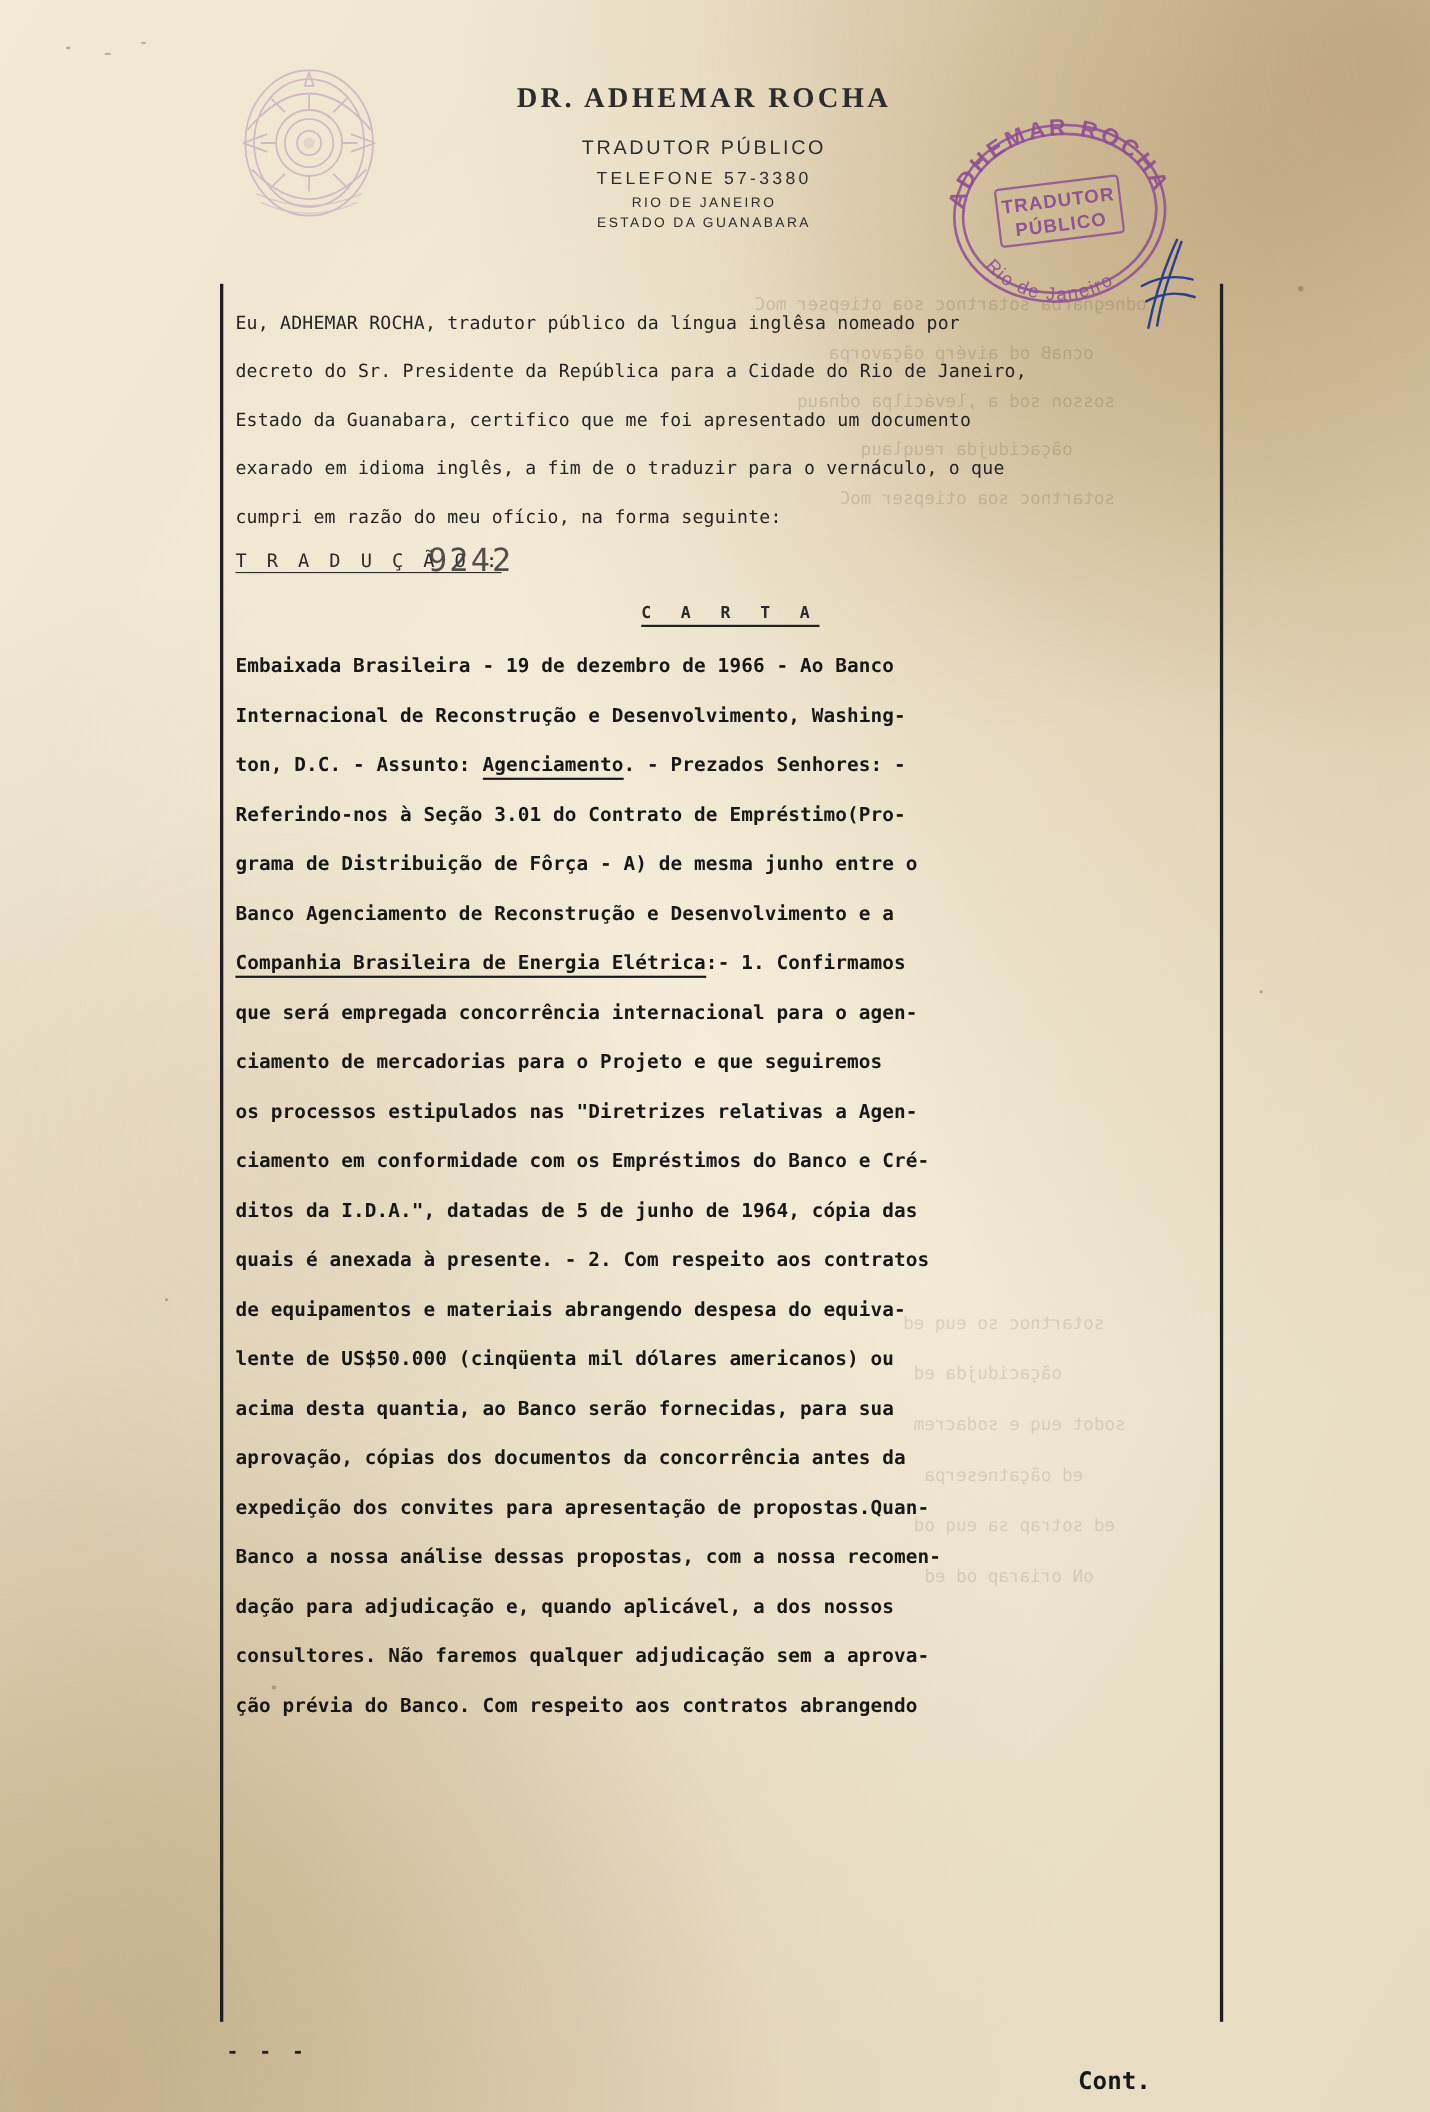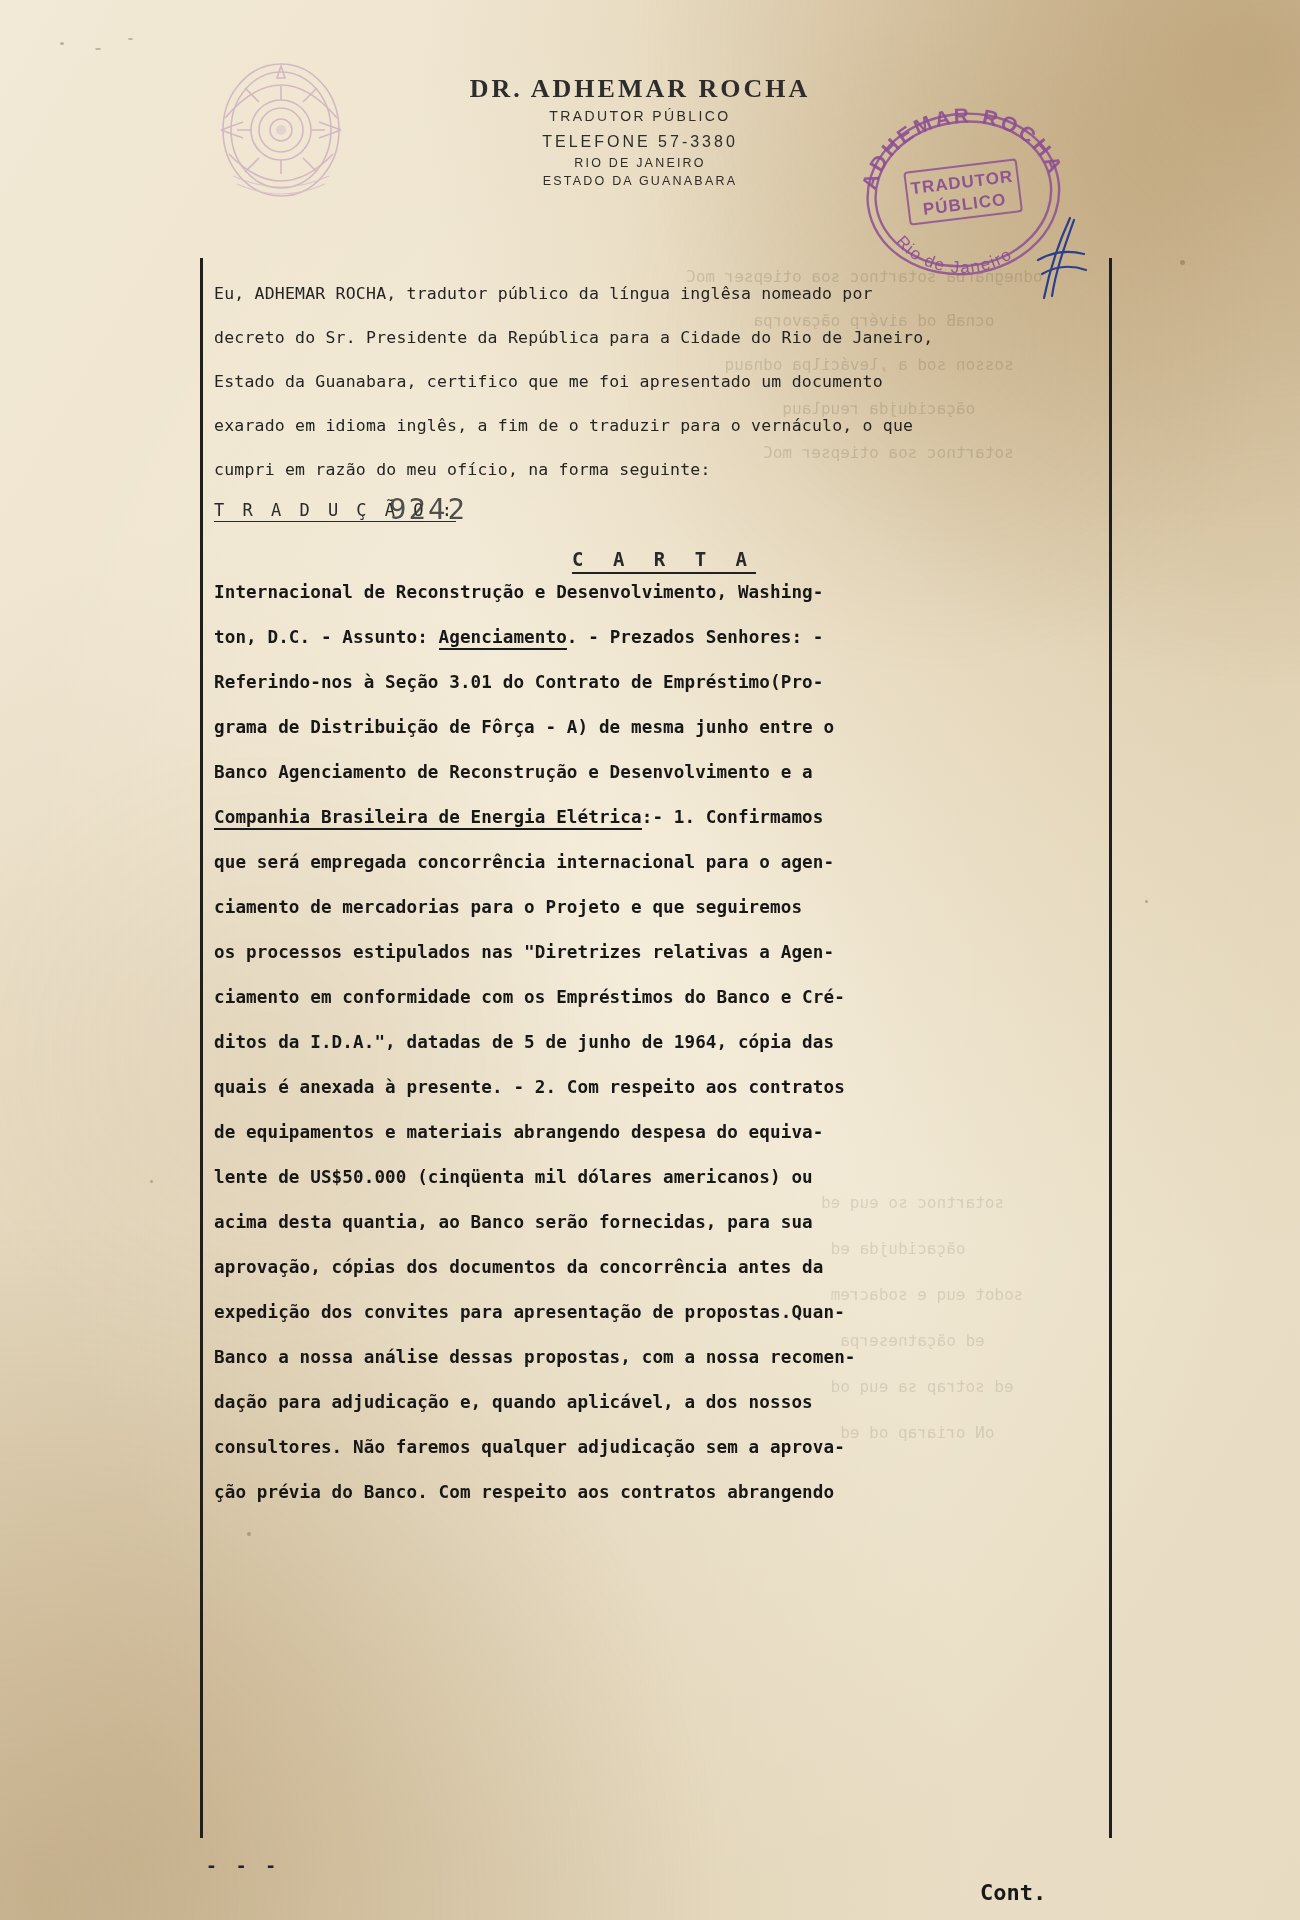--- a/index.html
+++ b/index.html
@@ -67,23 +67,23 @@
     color: #2d2d2d;
   }
   .lh-name {
     font-family: "Liberation Serif", serif;
     font-size: 26px;
     font-weight: bold;
     letter-spacing: 3px;
   }
   .lh-sub {
     font-family: "Liberation Sans", sans-serif;
-    font-size: 14px;
+    font-size: 18px;
     letter-spacing: 2.4px;
-    margin-top: 4px;
+    margin-top: 20px;
   }
   .lh-phone {
     font-family: "Liberation Sans", sans-serif;
     font-size: 16px;
     letter-spacing: 3px;
     margin-top: 9px;
   }
   .lh-city {
     font-family: "Liberation Sans", sans-serif;
     font-size: 12.5px;
@@ -161,24 +161,25 @@
     left: 175px;
     top: -4px;
     font-size: 29px;
     letter-spacing: 2px;
     color: #3a3a3a;
     opacity: 0.88;
   }
 
   .carta {
     text-align: center;
-    font-size: 19px;
+    font-size: 15px;
     letter-spacing: 9px;
     font-weight: bold;
     margin-top: 2px;
+    margin-bottom: 18px;
   }
   .carta span {
     border-bottom: 2px solid #222;
     padding-bottom: 2px;
   }
 
   .body-lines p {
     margin: 0;
     font-size: 17.6px;
     line-height: 45px;
@@ -352,20 +353,21 @@
     </div>
 
     <div class="traducao-row">
       <div class="traducao-label">T R A D U Ç Ã O :</div>
       <div class="traducao-num">9242</div>
     </div>
 
     <div class="carta"><span>C A R T A</span></div>
 
     <div class="body-lines">
+      <p>Embaixada Brasileira - 19 de dezembro de 1966 -  Ao Banco</p>
       <p>Internacional de Reconstrução e Desenvolvimento, Washing-</p>
       <p>ton, D.C. - Assunto: <span class="u">Agenciamento</span>. - Prezados Senhores: -</p>
       <p>Referindo-nos à Seção 3.01 do Contrato de Empréstimo(Pro-</p>
       <p>grama de Distribuição de Fôrça - A) de mesma junho entre o</p>
       <p>Banco Agenciamento de Reconstrução e Desenvolvimento e a</p>
       <p><span class="u">Companhia Brasileira de Energia Elétrica</span>:- 1. Confirmamos</p>
       <p>que será empregada concorrência internacional para o agen-</p>
       <p>ciamento de mercadorias para o Projeto e que seguiremos</p>
       <p>os processos estipulados nas "Diretrizes relativas a Agen-</p>
       <p>ciamento em conformidade com os Empréstimos do Banco e Cré-</p>

